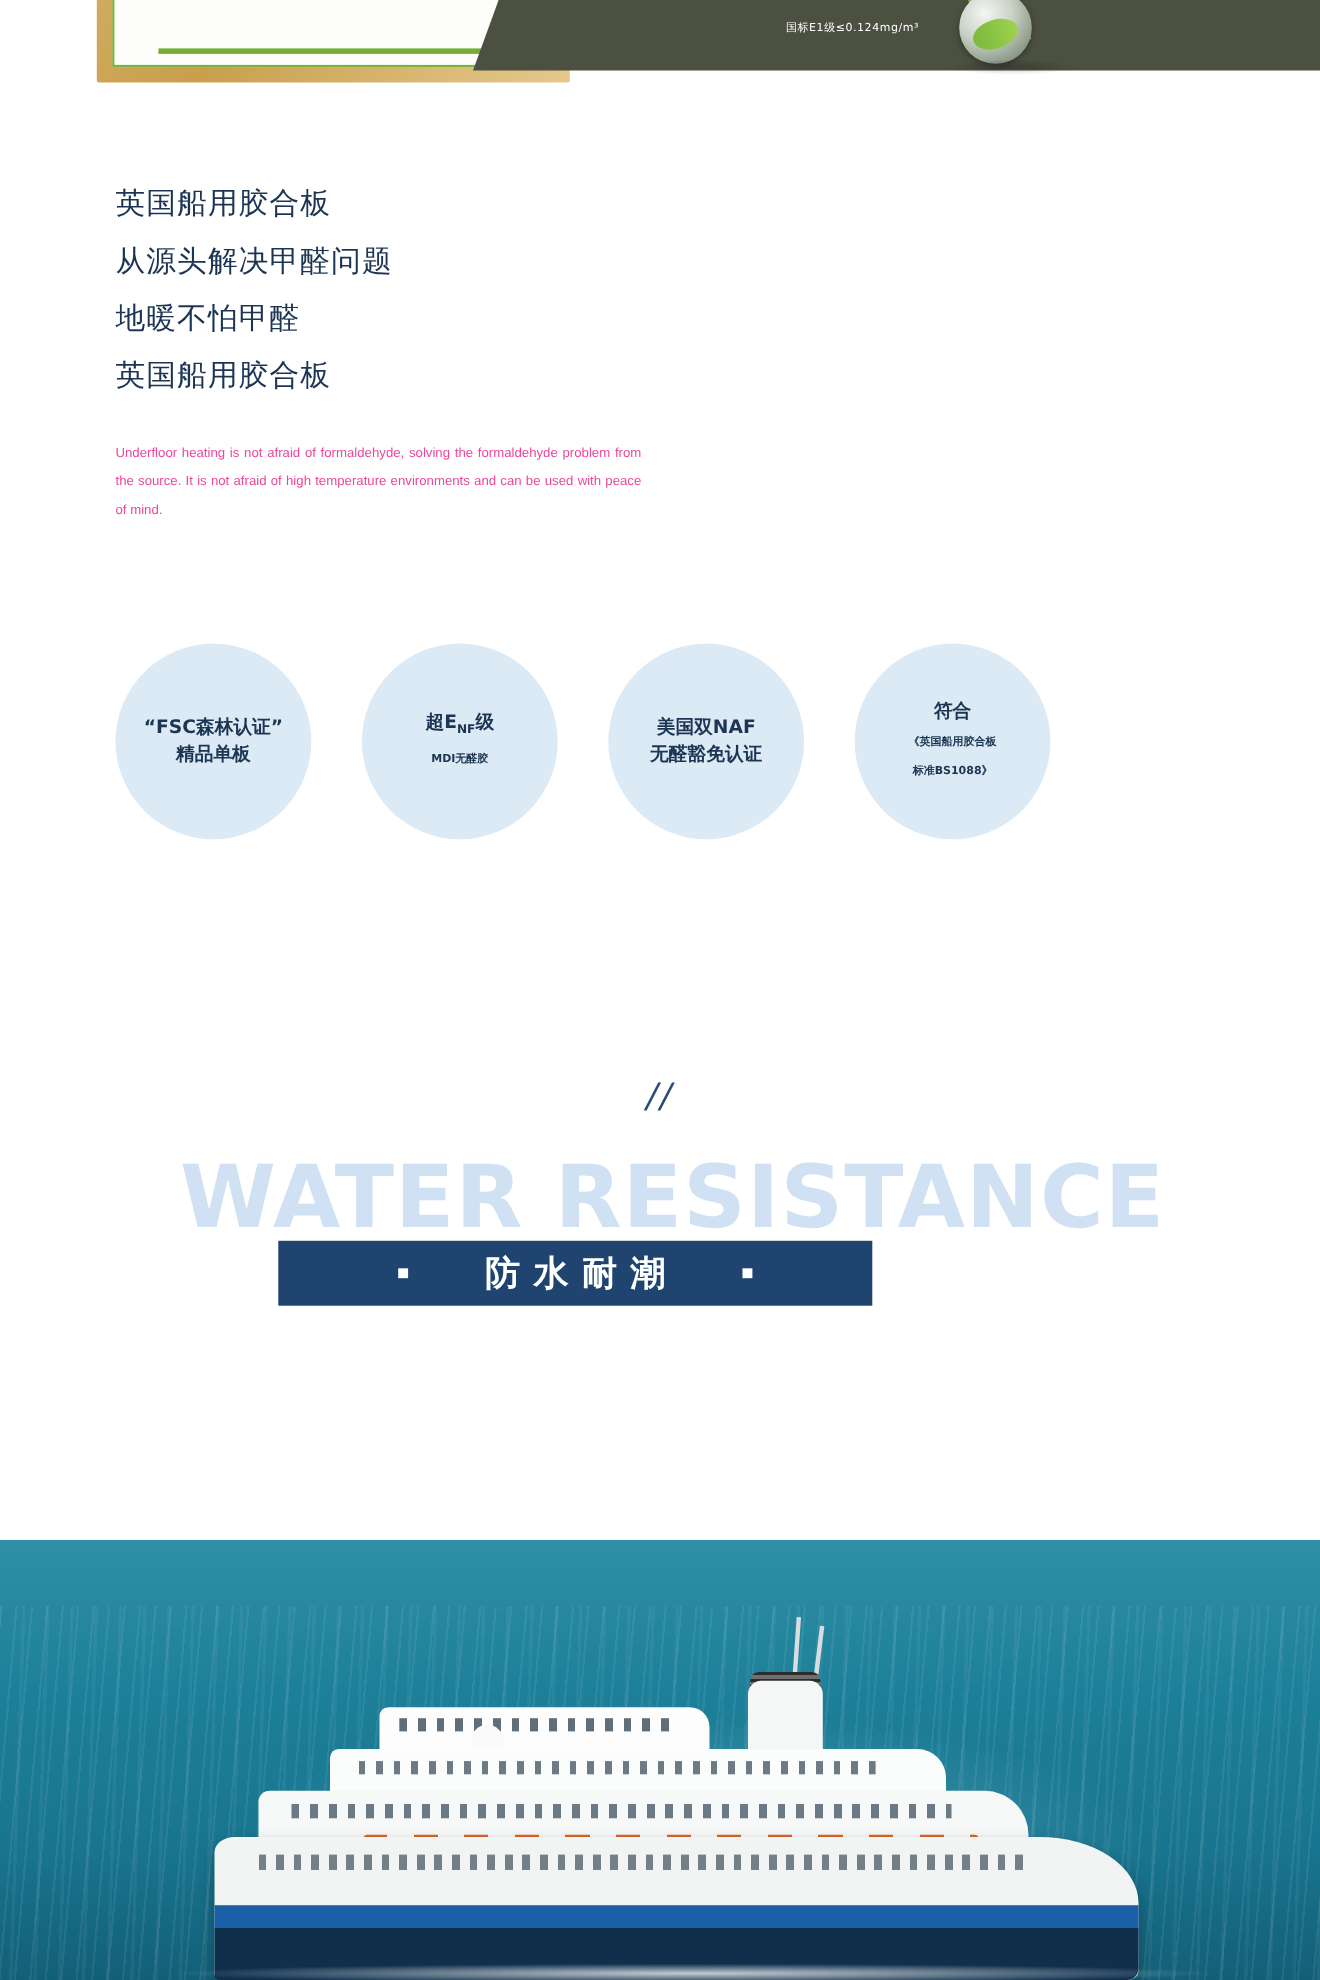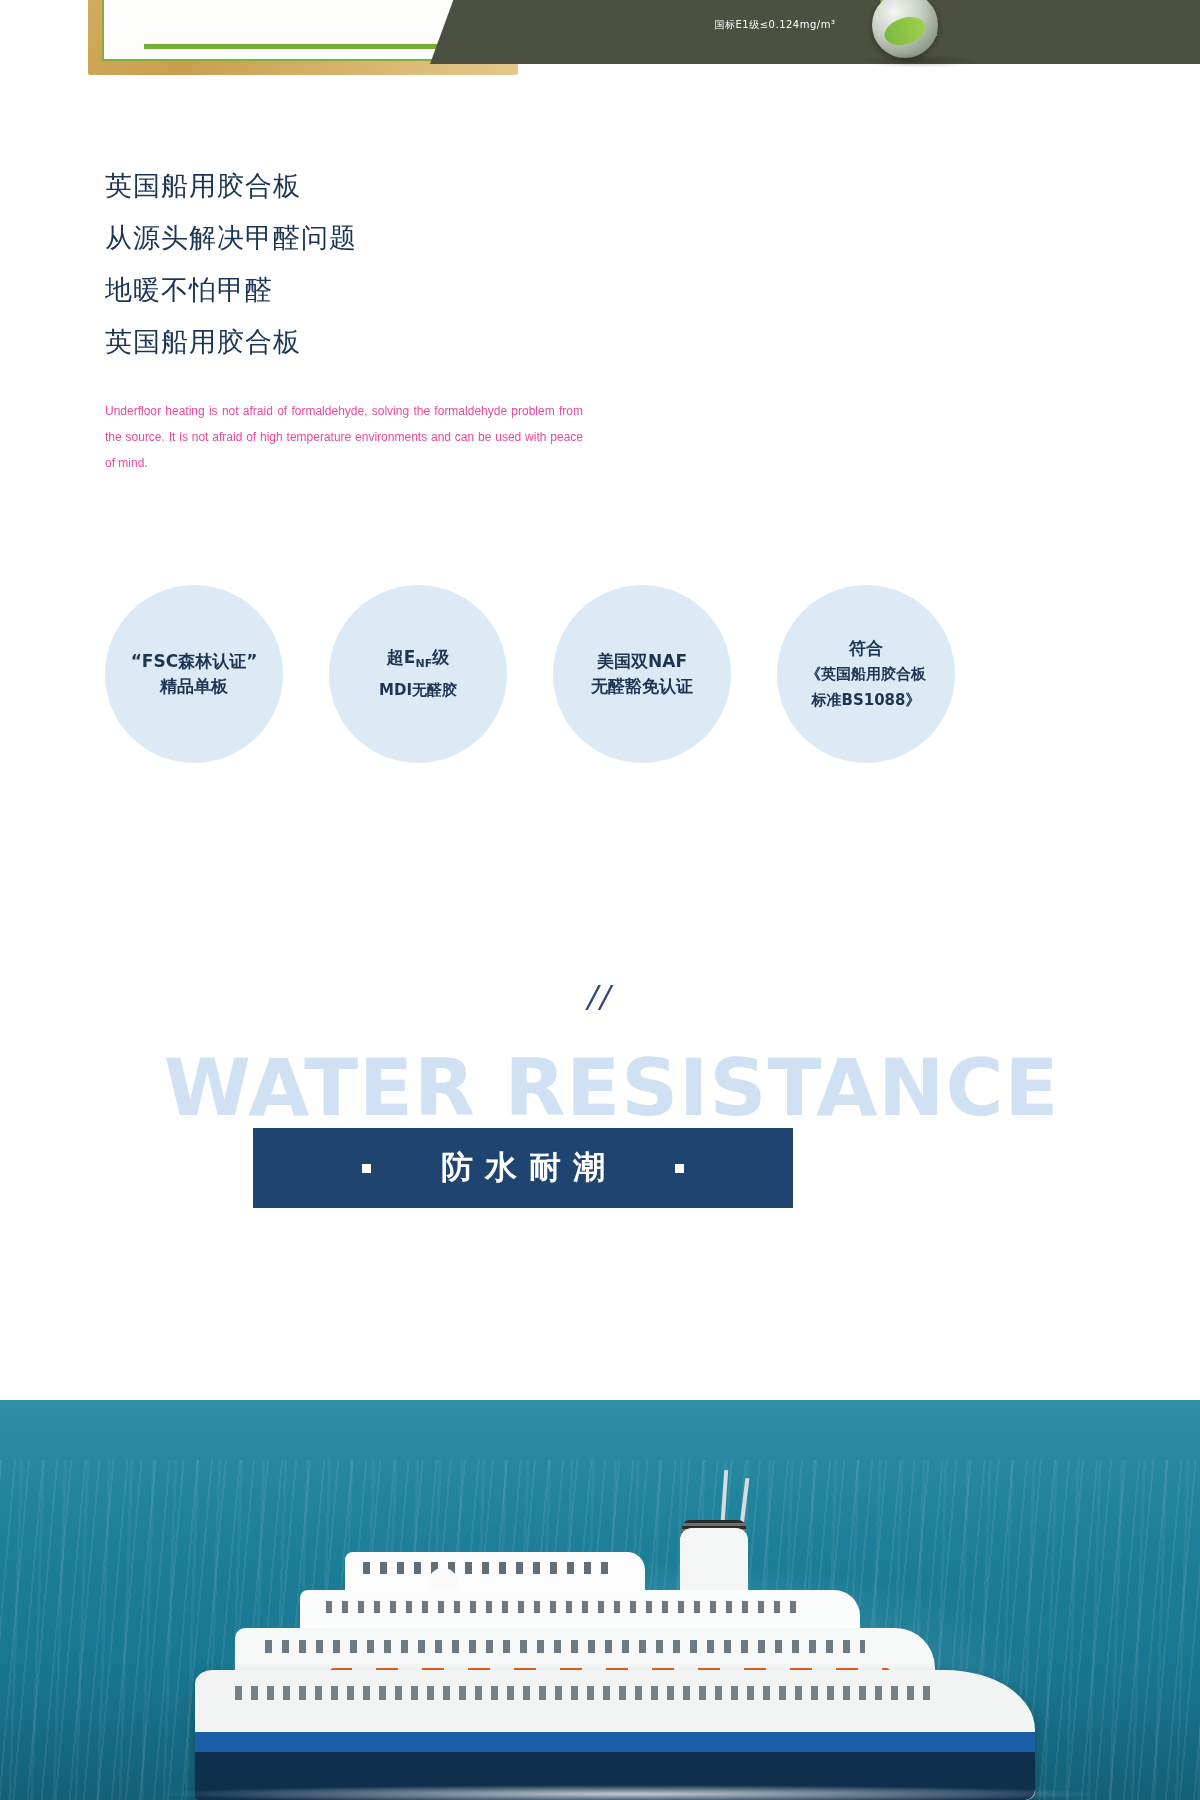--- a/index.html
+++ b/index.html
@@ -144,21 +144,21 @@
     text-align: center;
   }
   .circle .ctext {
     color: #1c3553;
     font-weight: bold;
     font-size: 17px;
     line-height: 25px;
     font-family: "DejaVu Sans", "Liberation Sans", sans-serif;
     padding: 0 8px;
   }
-  .circle .ctext .sm { font-size: 15px; }
+  .circle .ctext .sm { font-size: 10px; }
   .circle .ctext sub { font-size: 11px; }
   #c0 { left: 0px; }
   #c1 { left: 224px; }
   #c2 { left: 448px; }
   #c3 { left: 672px; }
 
   
   .slashes {
     position: absolute;
     left: 0; top: 975px;
@@ -182,21 +182,21 @@
     letter-spacing: 1px;
     font-family: "DejaVu Sans", "Liberation Sans", sans-serif;
     line-height: 86px;
     white-space: nowrap;
     padding-left: 23px;
   }
   .cn-bar {
     position: absolute;
     left: 253px; top: 1128px;
     width: 540px;
-    height: 80px;
+    height: 59px;
     background: #1f4470;
     display: flex;
     align-items: center;
     justify-content: center;
   }
   .cn-bar .dot {
     width: 9px; height: 9px;
     background: #ffffff;
     display: inline-block;
   }

